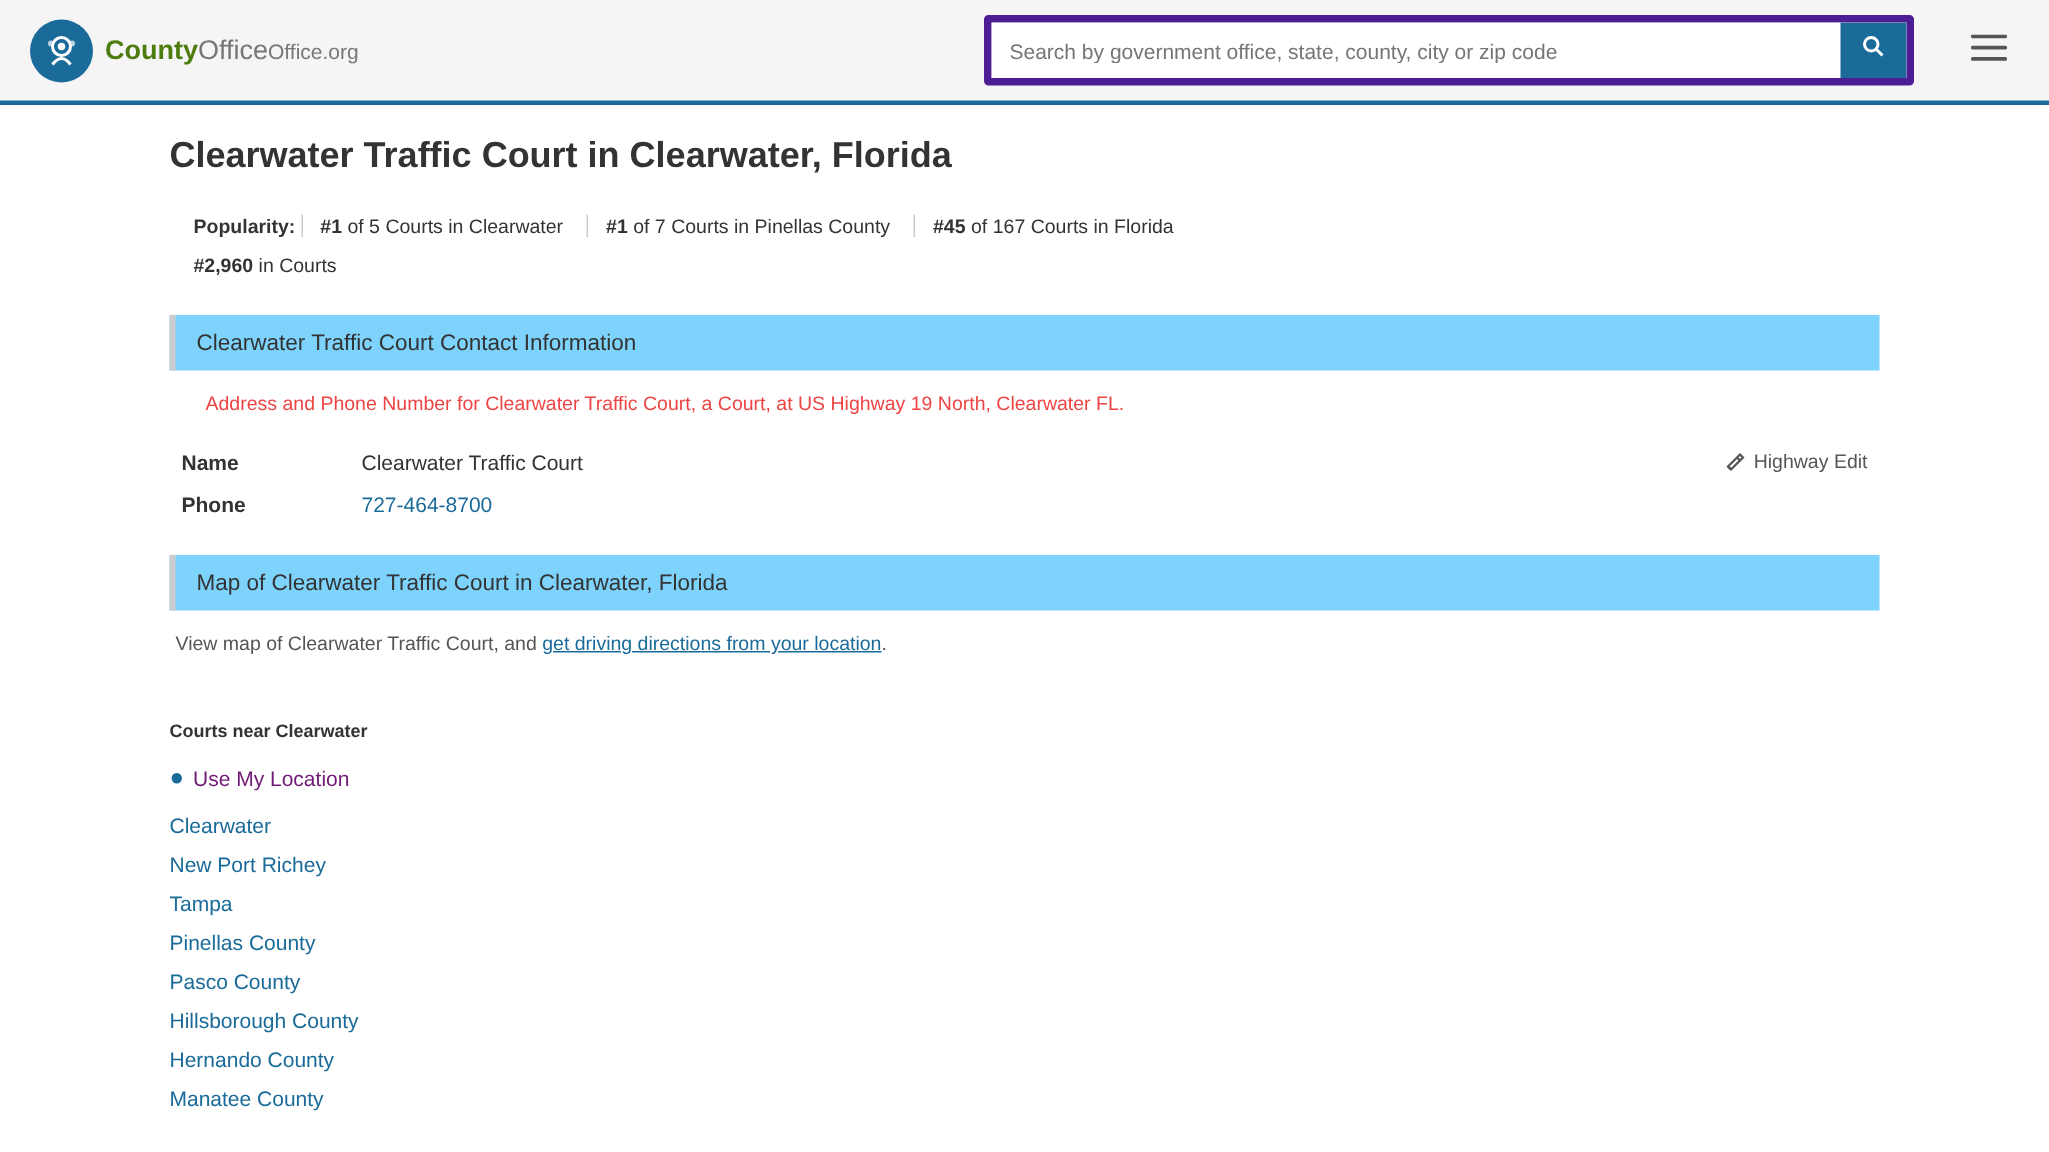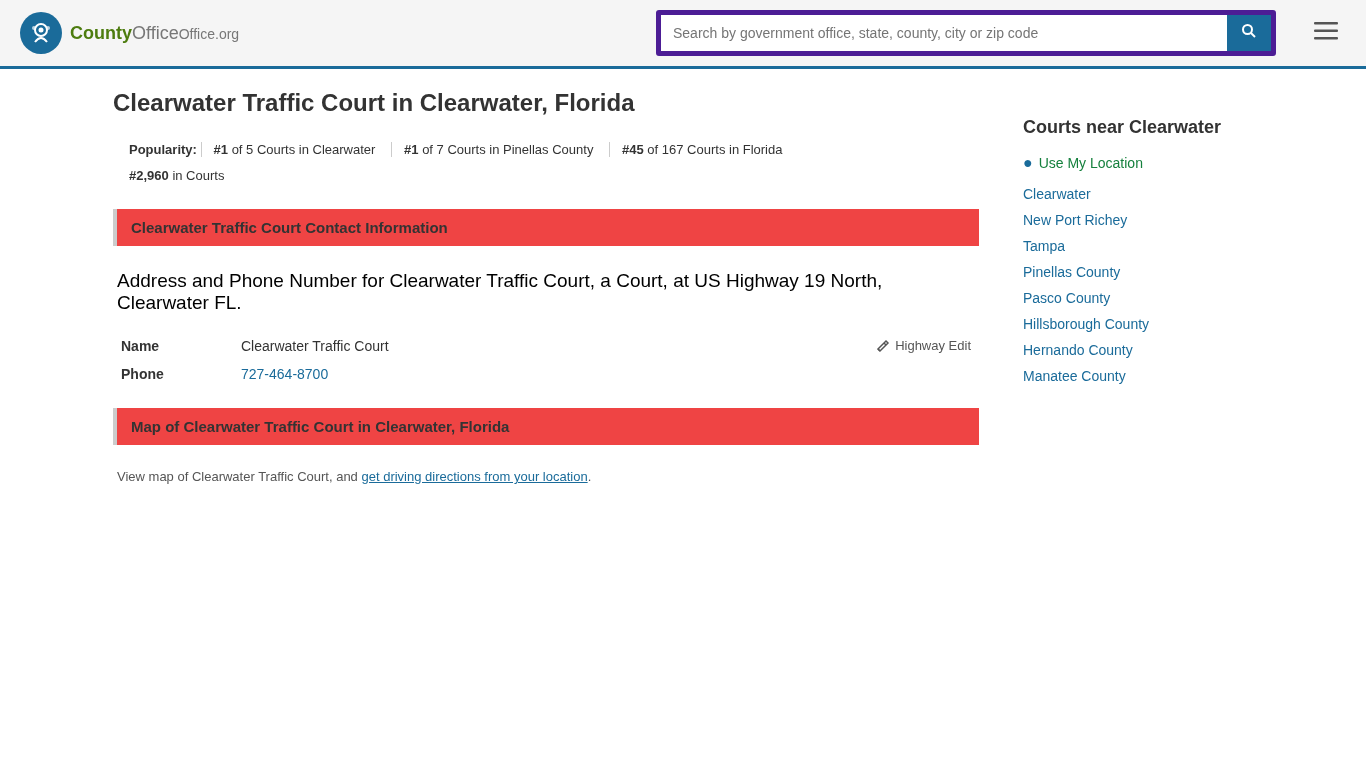--- a/index.html
+++ b/index.html
@@ -73,21 +73,22 @@
       padding: 4px 8px;
       margin-left: 10px;
     }
 
     
     .main-container {
       max-width: 1200px;
       margin: 0 auto;
       padding: 20px 30px;
       display: flex;
-      gap: 44px;
+      gap: 34px;
+      flex-direction: column;
     }
 
     
     .content {
       flex: 1;
     }
     .page-title {
       font-size: 24px;
       font-weight: bold;
       color: #333;
@@ -122,34 +123,35 @@
       display: inline;
       padding: 0 12px;
     }
     .popularity .pop-item:not(:first-child) {
       border-left: 1px solid #ccc;
     }
     .pop-num { font-weight: bold; color: #333; }
 
     
     .section-header {
-      background: #ef4444;
+      background: #7dd3fc;
       padding: 10px 14px;
-      font-weight: bold;
+      font-weight: normal;
       font-size: 15px;
-      margin-bottom: 24px;
+      margin-bottom: 14px;
       border-left: 4px solid #ccc;
     }
 
     
     .contact-desc {
-      font-size: 19px;
-      color: #000000;
+      font-size: 13px;
+      color: #ef4444;
       margin-bottom: 18px;
       padding: 0 4px;
+      margin-left: 20px;
     }
     .info-table {
       width: 100%;
       border-collapse: collapse;
       margin-bottom: 20px;
     }
     .info-table td {
       padding: 6px 8px;
       vertical-align: top;
       font-size: 14px;
@@ -184,38 +186,37 @@
       color: #1a6b9a;
       text-decoration: underline;
     }
 
     
     .sidebar {
       width: 230px;
       flex-shrink: 0;
     }
     .sidebar-title {
-      font-size: 18px;
+      font-size: 12px;
       font-weight: bold;
       color: #333;
       margin-bottom: 16px;
-      margin-top: 28px;
     }
     .sidebar-location {
       display: flex;
       align-items: center;
       gap: 6px;
       margin-bottom: 14px;
     }
     .location-pin {
       color: #1a6b9a;
       font-size: 16px;
     }
     .sidebar-location a {
-      color: #15803d;
+      color: #701a75;
       text-decoration: none;
       font-size: 14px;
     }
     .sidebar-links {
       list-style: none;
       display: flex;
       flex-direction: column;
       gap: 10px;
     }
     .sidebar-links li a {

